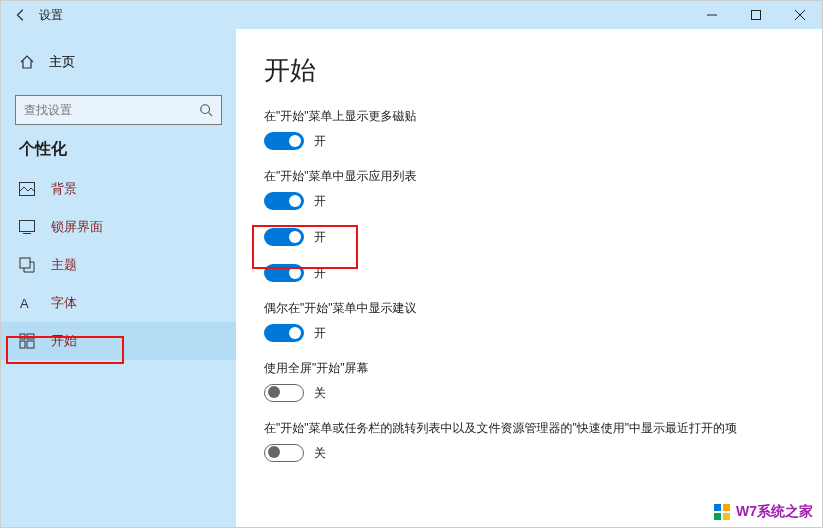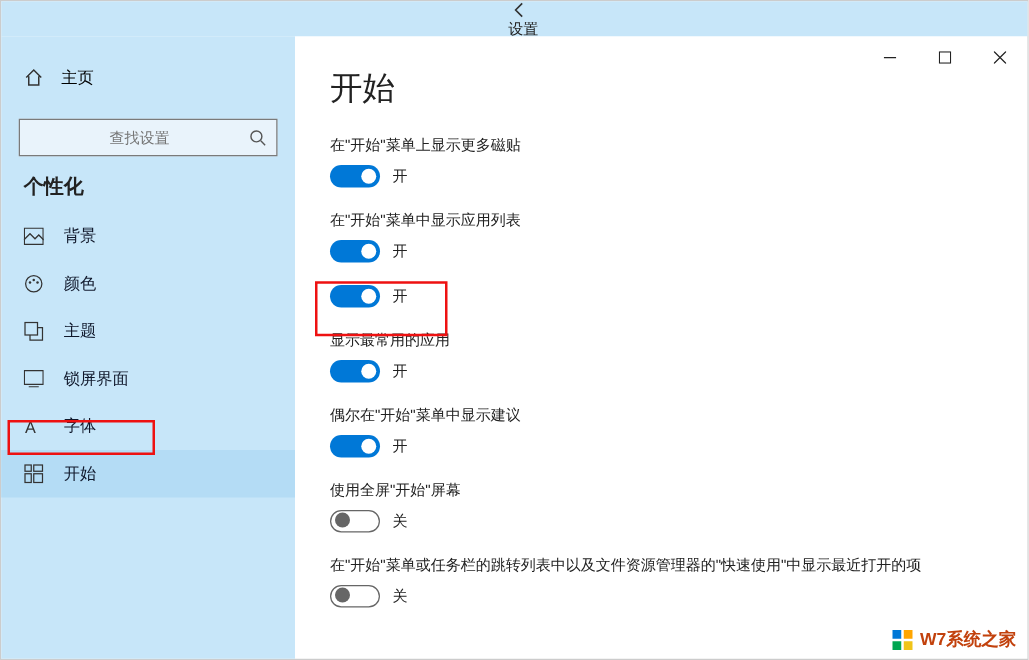--- a/index.html
+++ b/index.html
@@ -1,49 +1,49 @@
 <!DOCTYPE html>
 <html><head>
 <meta charset="utf-8">
 <style>
 * { margin: 0; padding: 0; box-sizing: border-box; font-family: "Microsoft YaHei", "Segoe UI", Arial, sans-serif; }
 body { width: 823px; height: 528px; overflow: hidden; background: #fff; position: relative; }
 .window { display: flex; flex-direction: column; width: 100%; height: 100%; border: 1px solid #ccc; }
-.titlebar { height: 28px; display: flex; align-items: center; padding-left: 8px; background: #c7e6f9; font-size: 12px; flex-direction: column; }
+.titlebar { height: 28px; display: flex; align-items: center; padding-left: 8px; background: #c7e6f9; font-size: 12px; }
 .titlebar .back { width: 24px; display: flex; align-items: center; justify-content: center; cursor: pointer; }
 .titlebar .title { margin-left: 6px; color: #222; }
 .win-controls { margin-left: auto; display: flex; }
 .win-controls .ctl { width: 44px; height: 28px; display: flex; align-items: center; justify-content: center; cursor: pointer; }
 .body { flex: 1; display: flex; min-height: 0; }
 .sidebar { width: 235px; background: #c7e6f9; padding-top: 18px; display: flex; flex-direction: column; }
 .home-row { display: flex; align-items: center; padding: 6px 18px; font-size: 13px; cursor: pointer; margin-bottom: 18px; }
 .home-row .icon { width: 18px; display: flex; margin-right: 12px; }
 .search-wrap { padding: 0 14px; margin-bottom: 14px; }
 .search { display: flex; align-items: center; border: 1px solid #7a7a7a; background: #e9f3fb; height: 30px; padding: 0 8px; }
-.search input { border: none; outline: none; background: transparent; flex: 1; font-size: 12px; color: #4d7c0f; text-align: center; }
+.search input { border: none; outline: none; background: transparent; flex: 1; font-size: 12px; color: #4d7c0f; }
 .section-label { font-size: 16px; padding: 0 18px 10px 18px; color: #222; font-weight: bold; }
 .nav { display: flex; flex-direction: column; }
-.nav-item { display: flex; align-items: center; padding: 10px 18px; font-size: 13px; cursor: pointer; color: #0f172a; }
+.nav-item { display: flex; align-items: center; padding: 10px 18px; font-size: 13px; cursor: pointer; color: #7f1d1d; }
 .nav-item .icon { width: 18px; margin-right: 14px; display: flex; }
 .nav-item.selected { background: #b4dcf5; position: relative; }
 .red-box-1 { position: absolute; border: 2px solid #e11; left: 6px; top: 336px; width: 118px; height: 28px; pointer-events: none; }
 .content { flex: 1; padding: 24px 28px 8px 28px; overflow-y: auto; color: #222; }
 h1 { font-size: 26px; font-weight: 400; margin-bottom: 20px; }
 .setting-row { margin-bottom: 18px; }
 .setting-row .label { font-size: 12px; margin-bottom: 7px; }
 .toggle-line { display: flex; align-items: center; gap: 10px; }
 .toggle { width: 40px; height: 18px; border-radius: 9px; position: relative; cursor: pointer; }
 .toggle.on { background: #0078d7; }
 .toggle.off { background: #fff; border: 1.5px solid #666; }
 .knob { width: 12px; height: 12px; border-radius: 50%; position: absolute; top: 3px; }
 .toggle.on .knob { background: #fff; right: 3px; }
 .toggle.off .knob { background: #666; left: 3px; top: 1.2px; }
 .state { font-size: 12px; }
 .red-box-2 { position: absolute; border: 2px solid #e11; left: 252px; top: 225px; width: 106px; height: 44px; pointer-events: none; }
-.watermark { position: absolute; bottom: 6px; right: 10px; display: flex; align-items: center; gap: 4px; font-size: 14px; color: #c2410c; font-weight: bold; }
+.watermark { position: absolute; bottom: 6px; right: 10px; display: flex; align-items: center; gap: 4px; font-size: 14px; color: #a21caf; font-weight: bold; }
 .wm-logo { width: 20px; height: 20px; }
 svg { display: block; }
 </style>
 </head>
 <body>
 
 <div class="window">
   <div class="titlebar">
     <div class="back">
       <svg width="14" height="14" viewBox="0 0 16 16">
@@ -97,46 +97,35 @@
           <span class="icon">
               <svg width="16" height="14" viewBox="0 0 16 14">
                 <rect x="0.5" y="0.5" width="15" height="13" stroke="#333" fill="none"></rect>
                 <path d="M0 10 L5 5 L9 9 L12 6 L16 10" stroke="#333" fill="none"></path>
               </svg>
             </span>
           <span>背景</span>
         </div>
         <div class="nav-item">
           <span class="icon">
-              <svg width="16" height="16" viewBox="0 0 16 16">
-                <circle cx="8" cy="8" r="6.5" stroke="#333" fill="none"></circle>
-                <circle cx="5" cy="7" r="1" fill="#333"></circle>
-                <circle cx="8" cy="5" r="1" fill="#333"></circle>
-                <circle cx="11" cy="7" r="1" fill="#333"></circle>
-              </svg>
-            </span>
-          <span>颜色</span>
+              <svg width="16" height="14" viewBox="0 0 16 14">
+                <rect x="0.5" y="0.5" width="15" height="11" stroke="#333" fill="none"></rect>
+                <line x1="4" y1="13.5" x2="12" y2="13.5" stroke="#333"></line>
+              </svg>
+            </span>
+          <span>锁屏界面</span>
         </div>
         <div class="nav-item">
           <span class="icon">
               <svg width="16" height="16" viewBox="0 0 16 16">
                 <rect x="1" y="1" width="10" height="10" stroke="#333" fill="none"></rect>
                 <path d="M11 5 H15 V15 H5 V11" stroke="#333" fill="none"></path>
               </svg>
             </span>
           <span>主题</span>
-        </div>
-        <div class="nav-item">
-          <span class="icon">
-              <svg width="16" height="14" viewBox="0 0 16 14">
-                <rect x="0.5" y="0.5" width="15" height="11" stroke="#333" fill="none"></rect>
-                <line x1="4" y1="13.5" x2="12" y2="13.5" stroke="#333"></line>
-              </svg>
-            </span>
-          <span>锁屏界面</span>
         </div>
         <div class="nav-item">
           <span class="icon">
               <svg width="16" height="16" viewBox="0 0 16 16">
                 <text x="1" y="13" font-size="13" fill="#333" font-family="serif">A</text>
               </svg>
             </span>
           <span>字体</span>
         </div>
         <div class="nav-item selected">
@@ -176,21 +165,20 @@
           </div>
           <div class="setting-row">
             <div class="toggle-line">
               <div class="toggle on">
                 <div class="knob"></div>
               </div>
               <span class="state">开</span>
             </div>
           </div>
           <div class="setting-row">
-            <div class="label">显示最常用的应用</div>
             <div class="toggle-line">
               <div class="toggle on">
                 <div class="knob"></div>
               </div>
               <span class="state">开</span>
             </div>
           </div>
           <div class="setting-row">
             <div class="label">偶尔在"开始"菜单中显示建议</div>
             <div class="toggle-line">

